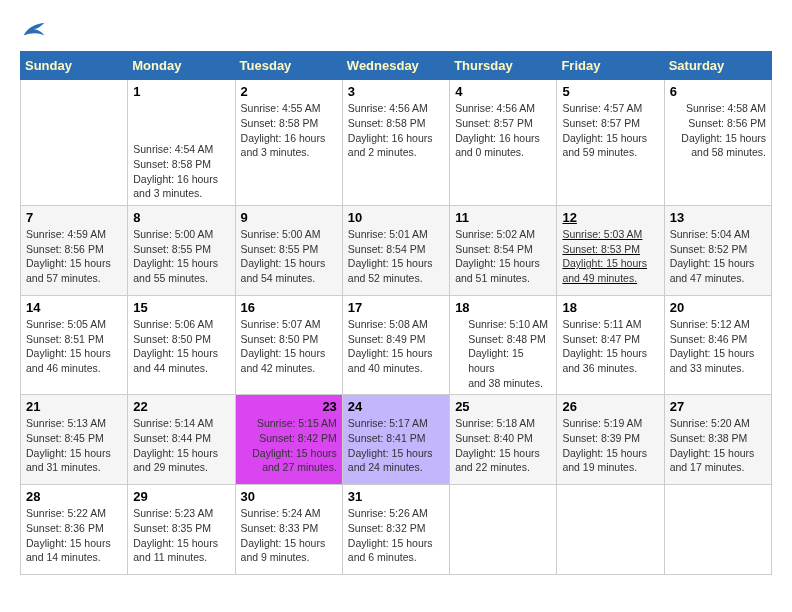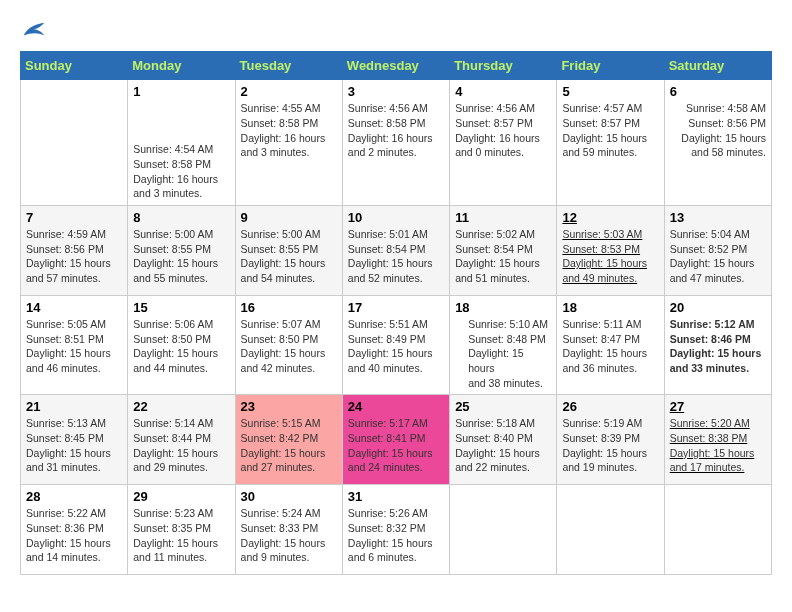--- a/index.html
+++ b/index.html
@@ -47,21 +47,21 @@
       color: #333;
       font-weight: normal;
     }
     table {
       width: 100%;
       border-collapse: collapse;
       font-size: 11px;
     }
     thead th {
       background-color: #2a6db5;
-      color: #bef264;
+      color: #fef9c3;
       padding: 6px 4px;
       text-align: left;
       font-size: 13px;
       font-weight: bold;
       border: 1px solid #2a6db5;
     }
     tbody td {
       border: 1px solid #ccc;
       padding: 4px 5px;
       vertical-align: top;
@@ -235,91 +235,91 @@
         </td>
         <td style="background-color: rgb(255, 255, 255);">
           <span class="day-num">16</span>
           <div class="day-info" style="white-space: pre-line;">Sunrise: 5:07 AM
 Sunset: 8:50 PM
 Daylight: 15 hours
 and 42 minutes.</div>
         </td>
         <td style="background-color: rgb(255, 255, 255);">
           <span class="day-num">17</span>
-          <div class="day-info" style="white-space: pre-line;">Sunrise: 5:51 AM
+          <div class="day-info" style="white-space: pre-line;">Sunrise: 5:08 AM
 Sunset: 8:49 PM
 Daylight: 15 hours
 and 40 minutes.</div>
         </td>
         <td style="background-color: rgb(255, 255, 255);">
           <span class="day-num">18</span>
           <div class="day-info" style="white-space: pre-line; margin-left: 13px;">Sunrise: 5:10 AM
 Sunset: 8:48 PM
 Daylight: 15 hours
 and 38 minutes.</div>
         </td>
         <td style="background-color: rgb(255, 255, 255);">
           <span class="day-num">18</span>
           <div class="day-info" style="white-space: pre-line;">Sunrise: 5:11 AM
 Sunset: 8:47 PM
 Daylight: 15 hours
 and 36 minutes.</div>
         </td>
         <td style="background-color: rgb(255, 255, 255); margin-left: 24px;">
           <span class="day-num">20</span>
-          <div class="day-info" style="white-space: pre-line; font-weight: bold;">Sunrise: 5:12 AM
+          <div class="day-info" style="white-space: pre-line;">Sunrise: 5:12 AM
 Sunset: 8:46 PM
 Daylight: 15 hours
 and 33 minutes.</div>
         </td>
       </tr>
       <tr>
         <td style="background-color: rgb(245, 245, 245);">
           <span class="day-num">21</span>
           <div class="day-info" style="white-space: pre-line;">Sunrise: 5:13 AM
 Sunset: 8:45 PM
 Daylight: 15 hours
 and 31 minutes.</div>
         </td>
         <td style="background-color: rgb(245, 245, 245);">
           <span class="day-num">22</span>
           <div class="day-info" style="white-space: pre-line;">Sunrise: 5:14 AM
 Sunset: 8:44 PM
 Daylight: 15 hours
 and 29 minutes.</div>
         </td>
-        <td style="background-color: #fca5a5;">
+        <td style="background-color: #d946ef; text-align: right;">
           <span class="day-num">23</span>
           <div class="day-info" style="white-space: pre-line;">Sunrise: 5:15 AM
 Sunset: 8:42 PM
 Daylight: 15 hours
 and 27 minutes.</div>
         </td>
-        <td style="background-color: #ec4899;">
+        <td style="background-color: #c4b5fd;">
           <span class="day-num">24</span>
           <div class="day-info" style="white-space: pre-line;">Sunrise: 5:17 AM
 Sunset: 8:41 PM
 Daylight: 15 hours
 and 24 minutes.</div>
         </td>
         <td style="background-color: rgb(245, 245, 245);">
           <span class="day-num">25</span>
           <div class="day-info" style="white-space: pre-line;">Sunrise: 5:18 AM
 Sunset: 8:40 PM
 Daylight: 15 hours
 and 22 minutes.</div>
         </td>
         <td style="background-color: rgb(245, 245, 245);">
           <span class="day-num">26</span>
           <div class="day-info" style="white-space: pre-line;">Sunrise: 5:19 AM
 Sunset: 8:39 PM
 Daylight: 15 hours
 and 19 minutes.</div>
         </td>
-        <td style="background-color: rgb(245, 245, 245); text-decoration: underline;">
+        <td style="background-color: rgb(245, 245, 245);">
           <span class="day-num">27</span>
           <div class="day-info" style="white-space: pre-line;">Sunrise: 5:20 AM
 Sunset: 8:38 PM
 Daylight: 15 hours
 and 17 minutes.</div>
         </td>
       </tr>
       <tr>
         <td style="background-color: rgb(255, 255, 255);">
           <span class="day-num">28</span>

